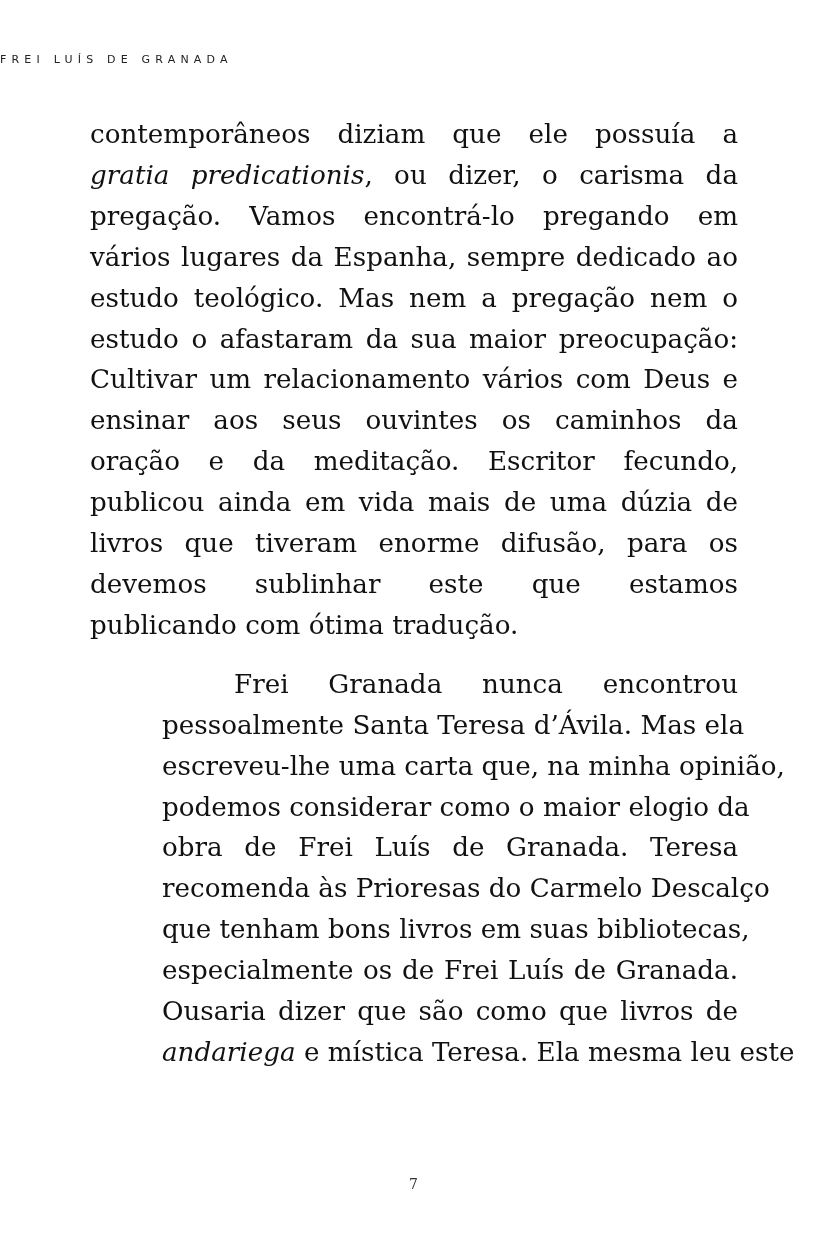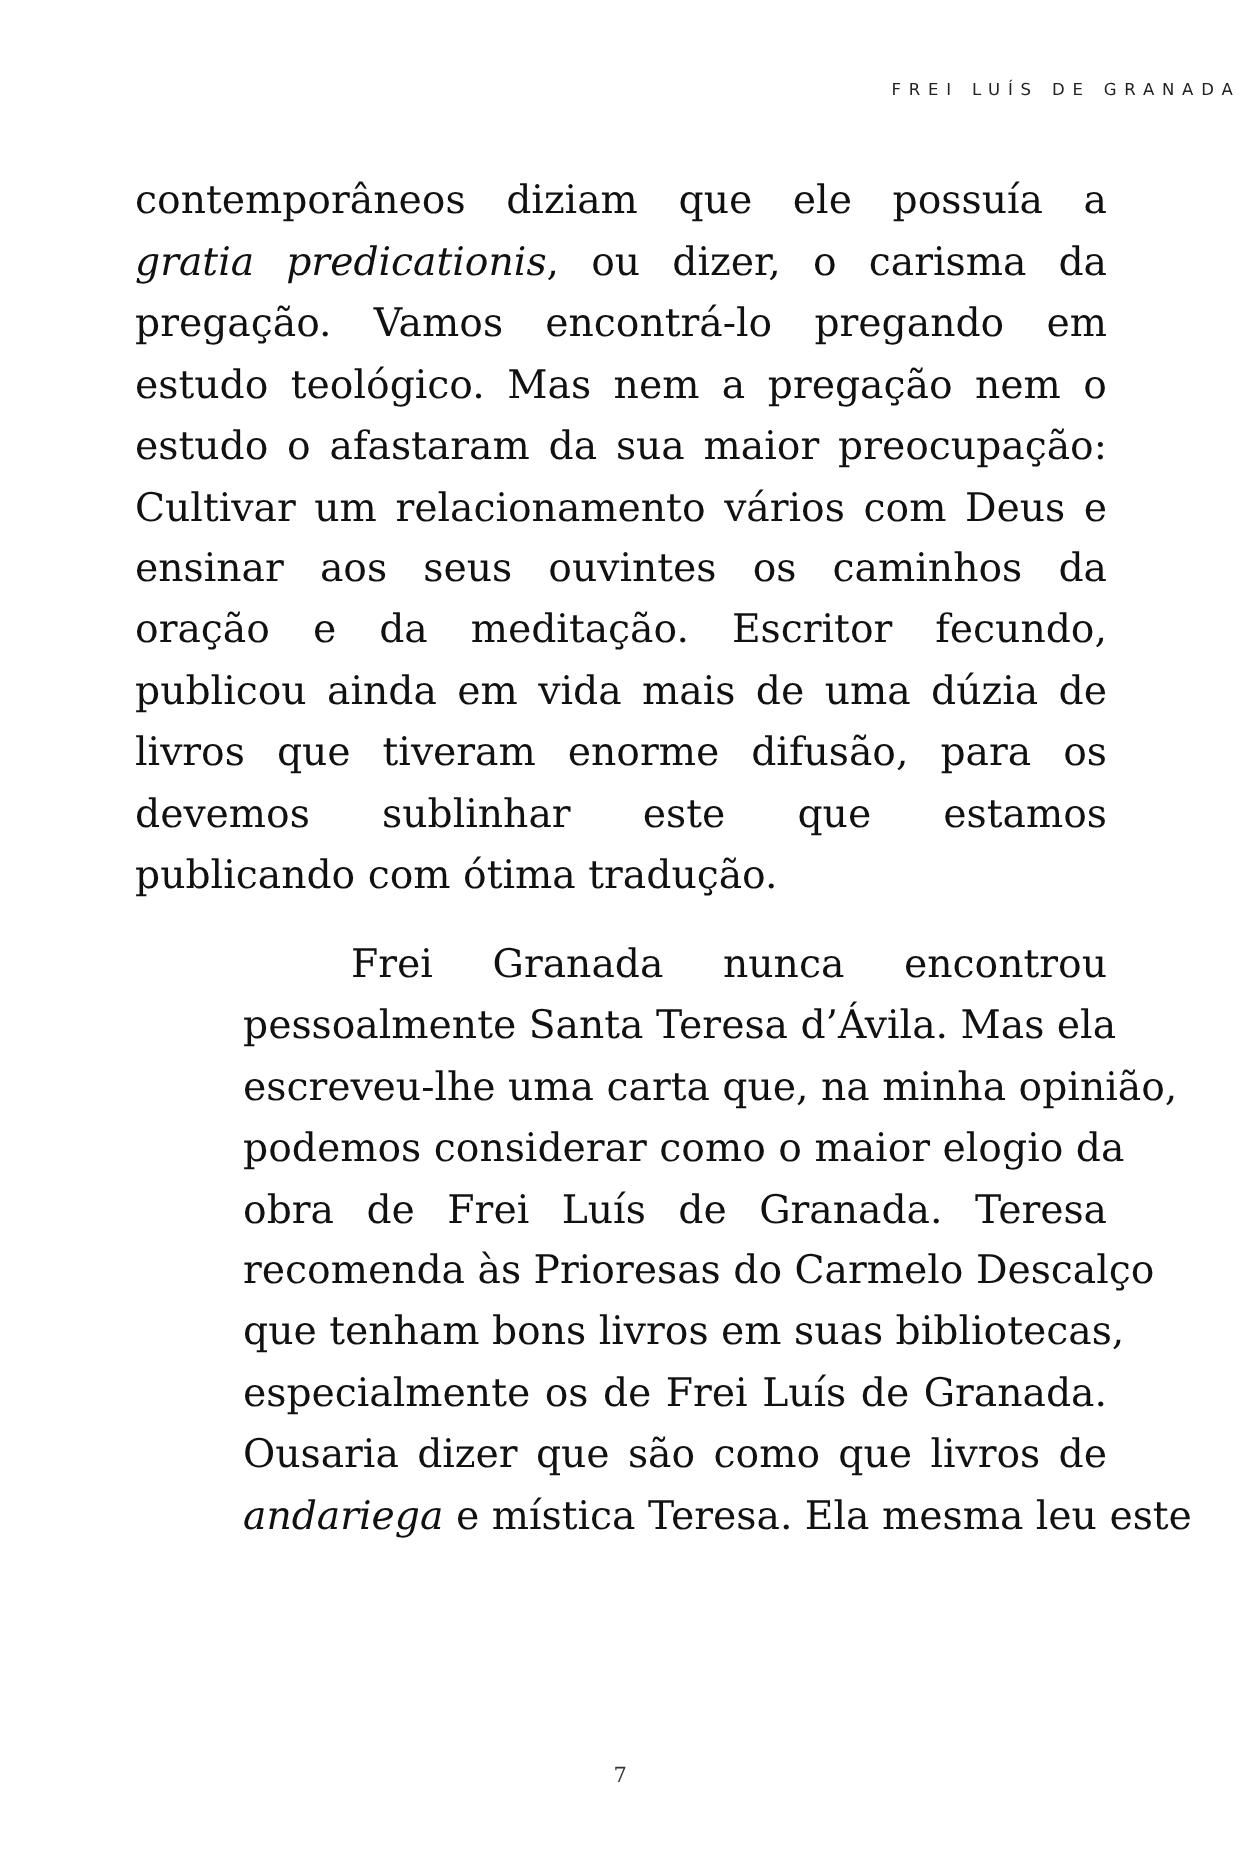--- a/index.html
+++ b/index.html
@@ -1,18 +1,18 @@
 <!DOCTYPE html>
 <html><head>
   <meta charset="utf-8">
   <style>
     html, body { margin: 0; padding: 0; background: #ffffff; }
     body { width: 827px; height: 1241px; position: relative; overflow: hidden; }
     .running-head {
-      position: absolute; top: 53px; left: 0; width: 827px; text-align: right;
+      position: absolute; top: 53px; left: 0; width: 827px; text-align: left;
       font-family: "DejaVu Sans", sans-serif; font-size: 11px; letter-spacing: 5.2px;
       color: #222;
     }
     .body-text {
       position: absolute; top: 114px; left: 90px; width: 648px;
       font-family: "DejaVu Serif", serif; font-size: 26.2px; line-height: 40.9px;
       color: #111; text-align: justify;
     }
     .para { margin: 0; }
     .para + .para { margin-top: 18px; }
@@ -28,20 +28,21 @@
 </head>
 <body>
 
 <div class="running-head">FREI LUÍS DE GRANADA</div>
 
 <div class="body-text" id="body-text">
     <div class="para">
       <span class="line"><span>contemporâneos diziam que ele possuía a</span></span>
       <span class="line"><em>gratia predicationis</em><span>, ou dizer, o carisma da</span></span>
       <span class="line"><span>pregação. Vamos encontrá-lo pregando em</span></span>
+      <span class="line"><span>vários lugares da Espanha, sempre dedicado ao</span></span>
       <span class="line"><span>estudo teológico. Mas nem a pregação nem o</span></span>
       <span class="line"><span>estudo o afastaram da sua maior preocupação:</span></span>
       <span class="line"><span>Cultivar um relacionamento vários com Deus e</span></span>
       <span class="line"><span>ensinar aos seus ouvintes os caminhos da</span></span>
       <span class="line"><span>oração e da meditação. Escritor fecundo,</span></span>
       <span class="line"><span>publicou ainda em vida mais de uma dúzia de</span></span>
       <span class="line"><span>livros que tiveram enorme difusão, para os</span></span>
       <span class="line"><span>devemos sublinhar este que estamos</span></span>
       <span class="line last"><span>publicando com ótima tradução.</span></span>
     </div>

